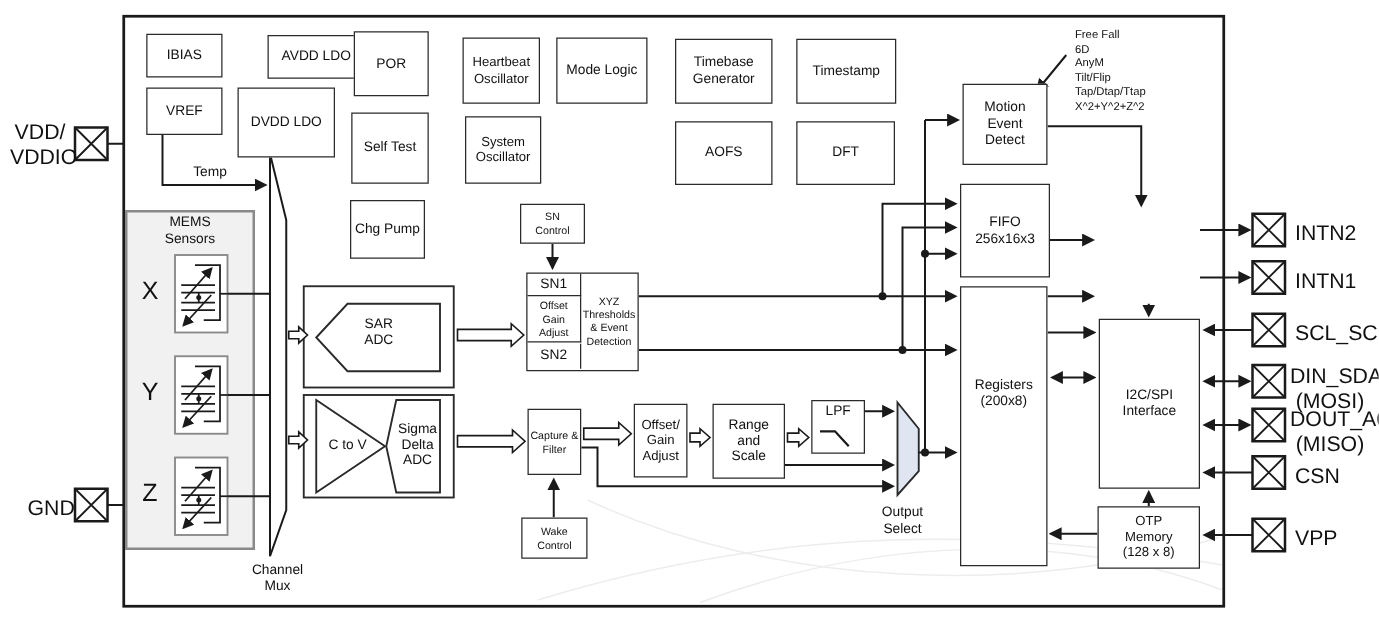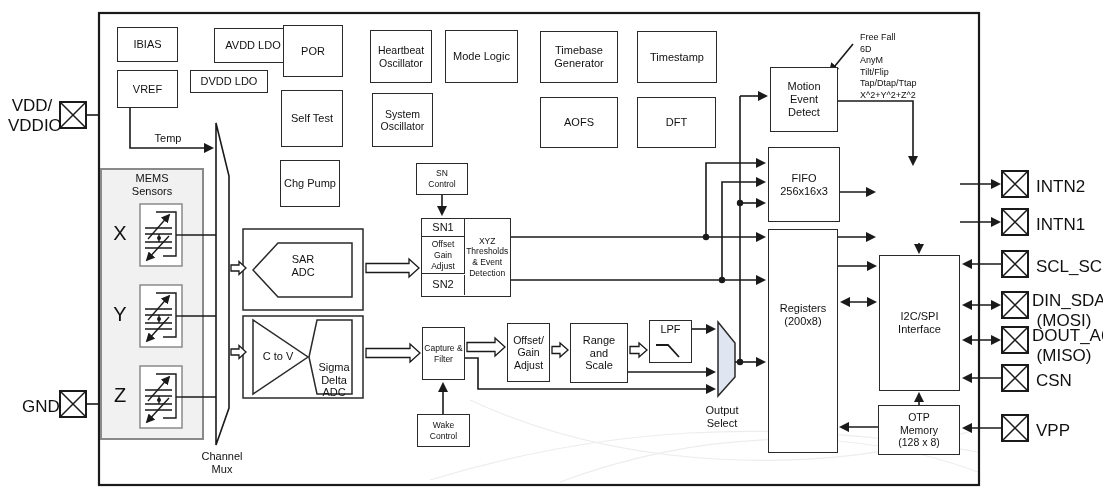--- a/index.html
+++ b/index.html
@@ -182,21 +182,21 @@
       <g>
           <rect x="1002" y="415" width="26" height="26" stroke-width="2"></rect>
           <path d="M1002,415 L1028,441 M1028,415 L1002,441" stroke-width="1.5"></path>
         </g>
     </g>
   </svg>
 
   <div class="blk" style="left:117px;top:27px;width:61px;height:35px;">IBIAS</div>
   <div class="blk" style="left:190px;top:28px;width:78px;height:35px;margin-left:24px;">AVDD LDO</div>
   <div class="blk" style="left:117px;top:70px;width:61px;height:38px;">VREF</div>
-  <div class="blk" style="left:190px;top:70px;width:78px;height:23px;">DVDD LDO</div>
+  <div class="blk" style="left:190px;top:70px;width:78px;height:56px;">DVDD LDO</div>
   <div class="blk" style="left:283px;top:25px;width:60px;height:52px;">POR</div>
   <div class="blk" style="left:281px;top:90px;width:62px;height:57px;">Self Test</div>
   <div class="blk" style="left:280px;top:160px;width:60px;height:47px;">Chg Pump</div>
   <div class="blk f10" style="left:370px;top:30px;width:62px;height:53px;">Heartbeat Oscillator</div>
   <div class="blk f10" style="left:372px;top:93px;width:61px;height:54px;">System Oscillator</div>
   <div class="blk" style="left:445px;top:30px;width:73px;height:53px;">Mode Logic</div>
   <div class="blk" style="left:540px;top:31px;width:78px;height:52px;">Timebase Generator</div>
   <div class="blk" style="left:540px;top:97px;width:78px;height:51px;">AOFS</div>
   <div class="blk" style="left:637px;top:31px;width:80px;height:52px;">Timestamp</div>
   <div class="blk" style="left:637px;top:97px;width:79px;height:51px;">DFT</div>
@@ -223,33 +223,33 @@
   <div class="lbl" style="left:101px;top:172px;width:102px;padding:0 20px;box-sizing:border-box;">MEMS Sensors</div>
   <div class="lbl axis" style="left:108px;top:222px;width:24px;">X</div>
   <div class="lbl axis" style="left:108px;top:303px;width:24px;">Y</div>
   <div class="lbl axis" style="left:108px;top:384px;width:24px;">Z</div>
   <div class="lbl" style="left:146px;top:132px;width:44px;">Temp</div>
   <div class="lbl" style="left:192px;top:450px;width:60px;">Channel Mux</div>
   <div class="lbl" style="left:694px;top:404px;width:56px;">Output Select</div>
 
   <div class="lbl" style="left:283px;top:253px;width:40px;">SAR ADC</div>
   <div class="lbl" style="left:250px;top:350px;width:56px;">C to V</div>
-  <div class="lbl" style="left:313px;top:337px;width:42px;margin-top:24px;">Sigma Delta ADC</div>
+  <div class="lbl" style="left:313px;top:337px;width:42px;">Sigma Delta ADC</div>
 
   <div class="lbl pinlbl" style="left:8px;top:96px;width:48px;">VDD/ VDDIO</div>
   <div class="lbl pinlbl" style="left:22px;top:397px;width:36px;">GND</div>
   <div class="lbl pinlbl" style="left:1036px;top:177px;width:60px;text-align:left;">INTN2</div>
   <div class="lbl pinlbl" style="left:1036px;top:215px;width:60px;text-align:left;">INTN1</div>
   <div class="lbl pinlbl" style="left:1036px;top:257px;width:66px;text-align:left;">SCL_SCK</div>
   <div class="lbl pinlbl" style="left:1032px;top:291px;width:64px;">DIN_SDA (MOSI)</div>
   <div class="lbl pinlbl" style="left:1032px;top:326px;width:64px;">DOUT_A6 (MISO)</div>
   <div class="lbl pinlbl" style="left:1036px;top:371px;width:40px;text-align:left;">CSN</div>
   <div class="lbl pinlbl" style="left:1036px;top:421px;width:40px;text-align:left;">VPP</div>
 
-  <div class="lbl ann" style="left:860px;top:32px;width:120px;">
+  <div class="lbl ann" style="left:860px;top:22px;width:120px;">
     <div>Free Fall</div>
     <div>6D</div>
     <div>AnyM</div>
     <div>Tilt/Flip</div>
     <div>Tap/Dtap/Ttap</div>
     <div>X^2+Y^2+Z^2</div>
   </div>
 
 </div>
 

